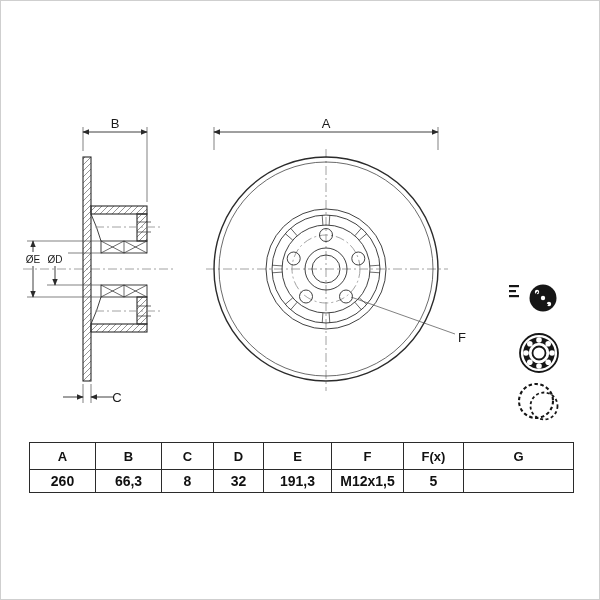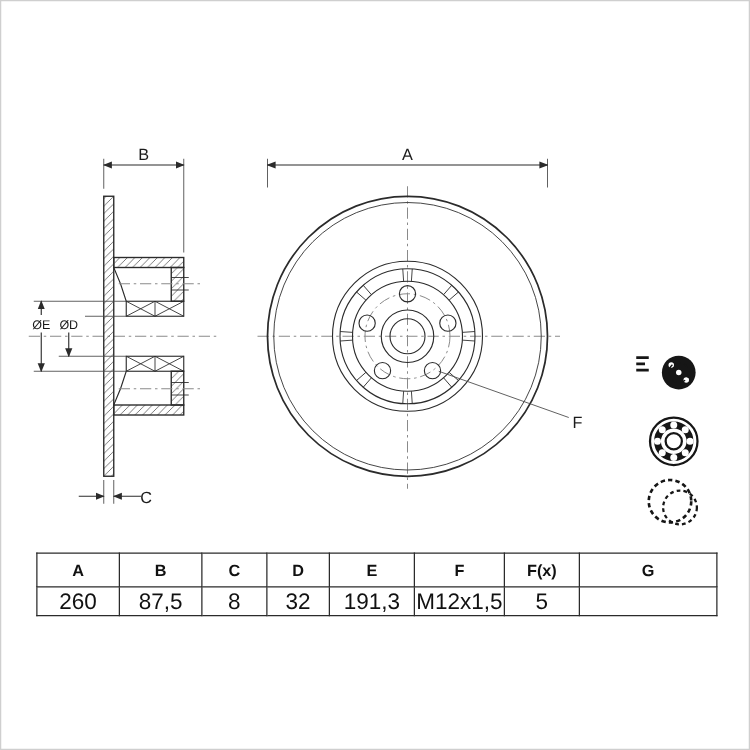--- a/index.html
+++ b/index.html
@@ -22,21 +22,21 @@
   .iconfill{fill:#161616;stroke:none;}
   .dim-table{
     position:absolute;left:28px;top:441px;width:544px;
     border-collapse:collapse;border:1.5px solid #2b2b2b;table-layout:fixed;
   }
   .dim-table th,.dim-table td{
     border:1px solid #2b2b2b;text-align:center;vertical-align:middle;
     font-family:"Liberation Sans",sans-serif;color:#111;padding:0;
   }
   .dim-table th{height:26px;font-size:13px;font-weight:bold;}
-  .dim-table td{height:22px;font-size:18px;font-weight:normal;}
+  .dim-table td{height:22px;font-size:14px;font-weight:bold;}
 </style>
 </head>
 <body>
 
 <div class="canvas">
 
   <svg width="600" height="435" viewBox="0 0 600 435">
     <defs>
       <pattern id="hatch" width="6" height="6" patternUnits="userSpaceOnUse">
         <path d="M0,6 L6,0" stroke="#666" stroke-width="0.7"></path>
@@ -210,21 +210,21 @@
       <th>B</th>
       <th>C</th>
       <th>D</th>
       <th>E</th>
       <th>F</th>
       <th>F(x)</th>
       <th>G</th>
     </tr>
     <tr>
       <td>260</td>
-      <td>87,5</td>
+      <td>66,3</td>
       <td>8</td>
       <td>32</td>
       <td>191,3</td>
       <td>M12x1,5</td>
       <td>5</td>
       <td></td>
     </tr>
   </tbody>
     </table>
 

